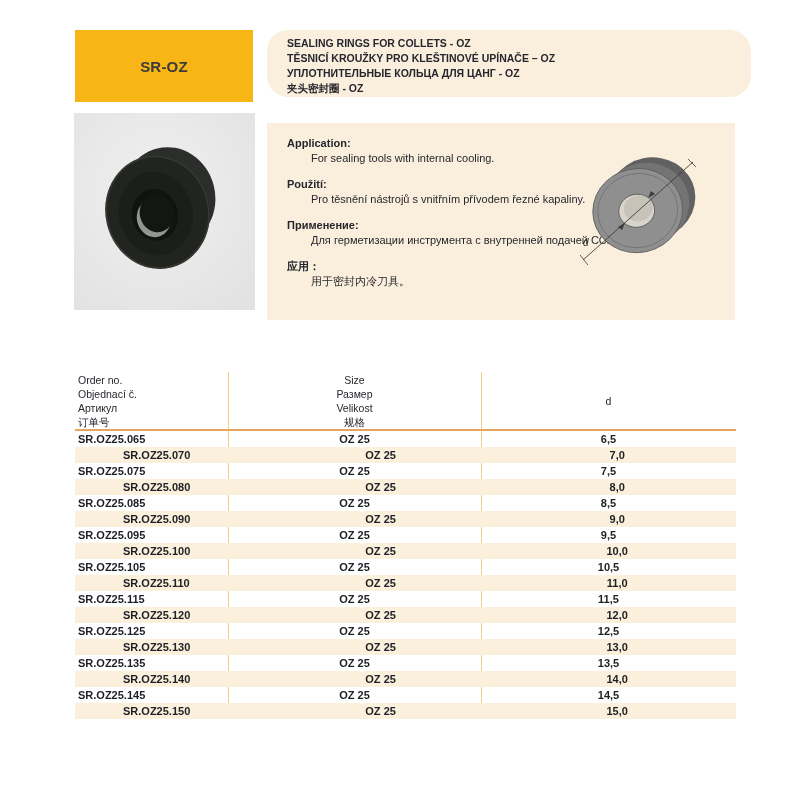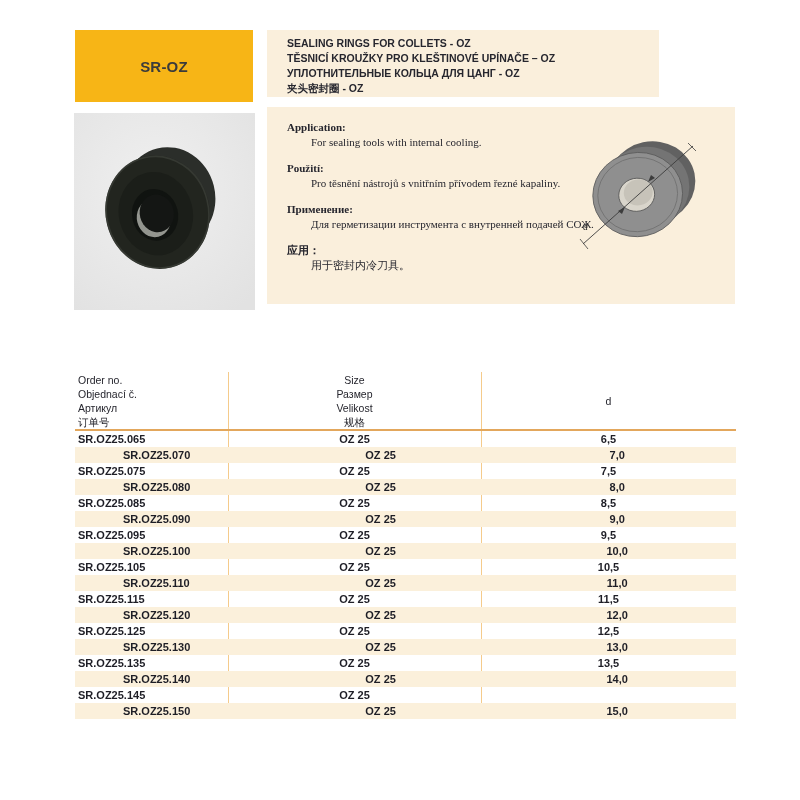--- a/index.html
+++ b/index.html
@@ -13,27 +13,27 @@
   }
   *{margin:0;padding:0;box-sizing:border-box;}
   html,body{background:#fff;}
   body{font-family:"Liberation Sans","DejaVu Sans",sans-serif;color:var(--text-dark);}
   .page{position:relative;width:800px;height:800px;background:#fff;overflow:hidden;}
 
   
   .code-badge{position:absolute;left:75px;top:30px;width:178px;height:72px;
     background:var(--accent-yellow);display:flex;align-items:center;justify-content:center;
     font-size:15px;font-weight:bold;color:#3b3b3b;letter-spacing:.2px;}
-  .title-panel{position:absolute;left:267px;top:30px;width:392px;height:67px;
-    background:var(--panel-cream);padding:6px 0 0 20px;overflow:hidden;}
+  .title-panel{position:absolute;left:267px;top:30px;width:484px;height:67px;
+    background:var(--panel-cream);padding:6px 0 0 20px;overflow:hidden;border-radius:21px;}
   .title-line{font-size:10.5px;font-weight:bold;line-height:15px;color:var(--text-dark);white-space:nowrap;}
 
   
   .photo{position:absolute;left:74px;top:113px;width:181px;height:197px;}
-  .app-panel{position:absolute;left:267px;top:107px;width:468px;height:197px;background:var(--panel-cream);font-family:Liberation Serif, serif;}
+  .app-panel{position:absolute;left:267px;top:123px;width:468px;height:197px;background:var(--panel-cream);}
   .app-text{position:absolute;left:20px;top:13px;}
   .app-section{margin-bottom:11px;}
   .app-title{font-size:11px;font-weight:bold;line-height:15px;}
   .app-body{font-size:11px;line-height:15px;padding-left:24px;}
   .tech-draw{position:absolute;left:308px;top:24px;width:138px;height:128px;}
 
   
   .spec-table{position:absolute;left:75px;top:372px;width:661px;}
   .thead{position:relative;height:59px;border-bottom:2px solid var(--header-rule);
     font-size:10.5px;line-height:14px;color:var(--text-dark);}
@@ -226,20 +226,21 @@
           <div class="c3">13,5</div>
         </div>
         <div class="trow alt">
           <div class="c1">SR.OZ25.140</div>
           <div class="c2">OZ 25</div>
           <div class="c3">14,0</div>
         </div>
         <div class="trow">
           <div class="c1">SR.OZ25.145</div>
           <div class="c2">OZ 25</div>
+          <div class="c3">14,5</div>
         </div>
         <div class="trow alt">
           <div class="c1">SR.OZ25.150</div>
           <div class="c2">OZ 25</div>
           <div class="c3">15,0</div>
         </div>
       </div>
   </div>
 
 </div>

